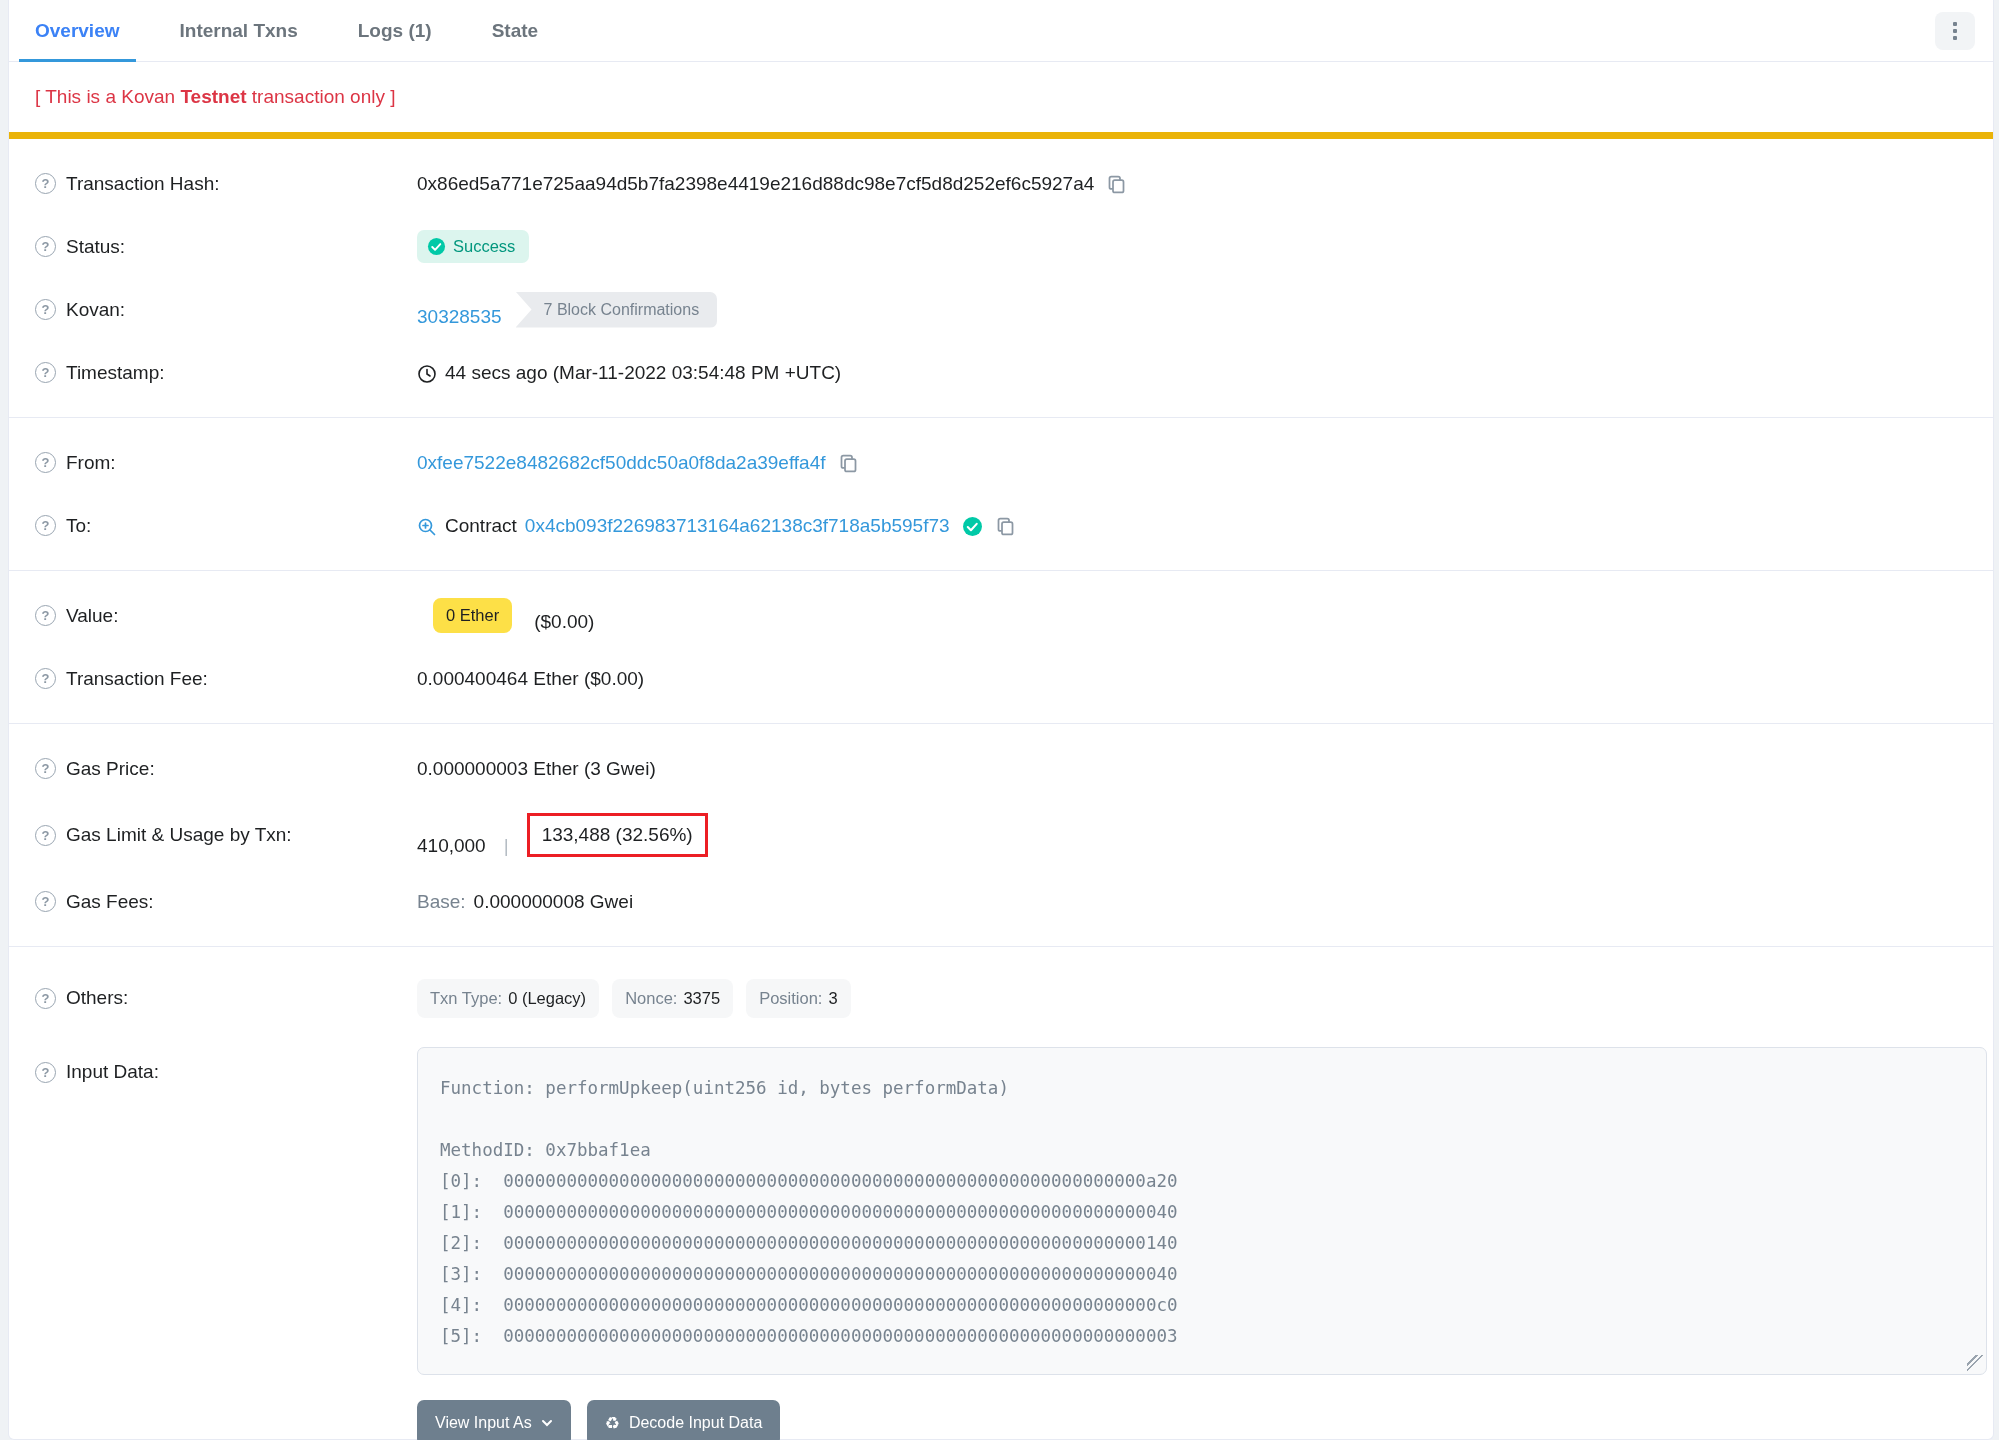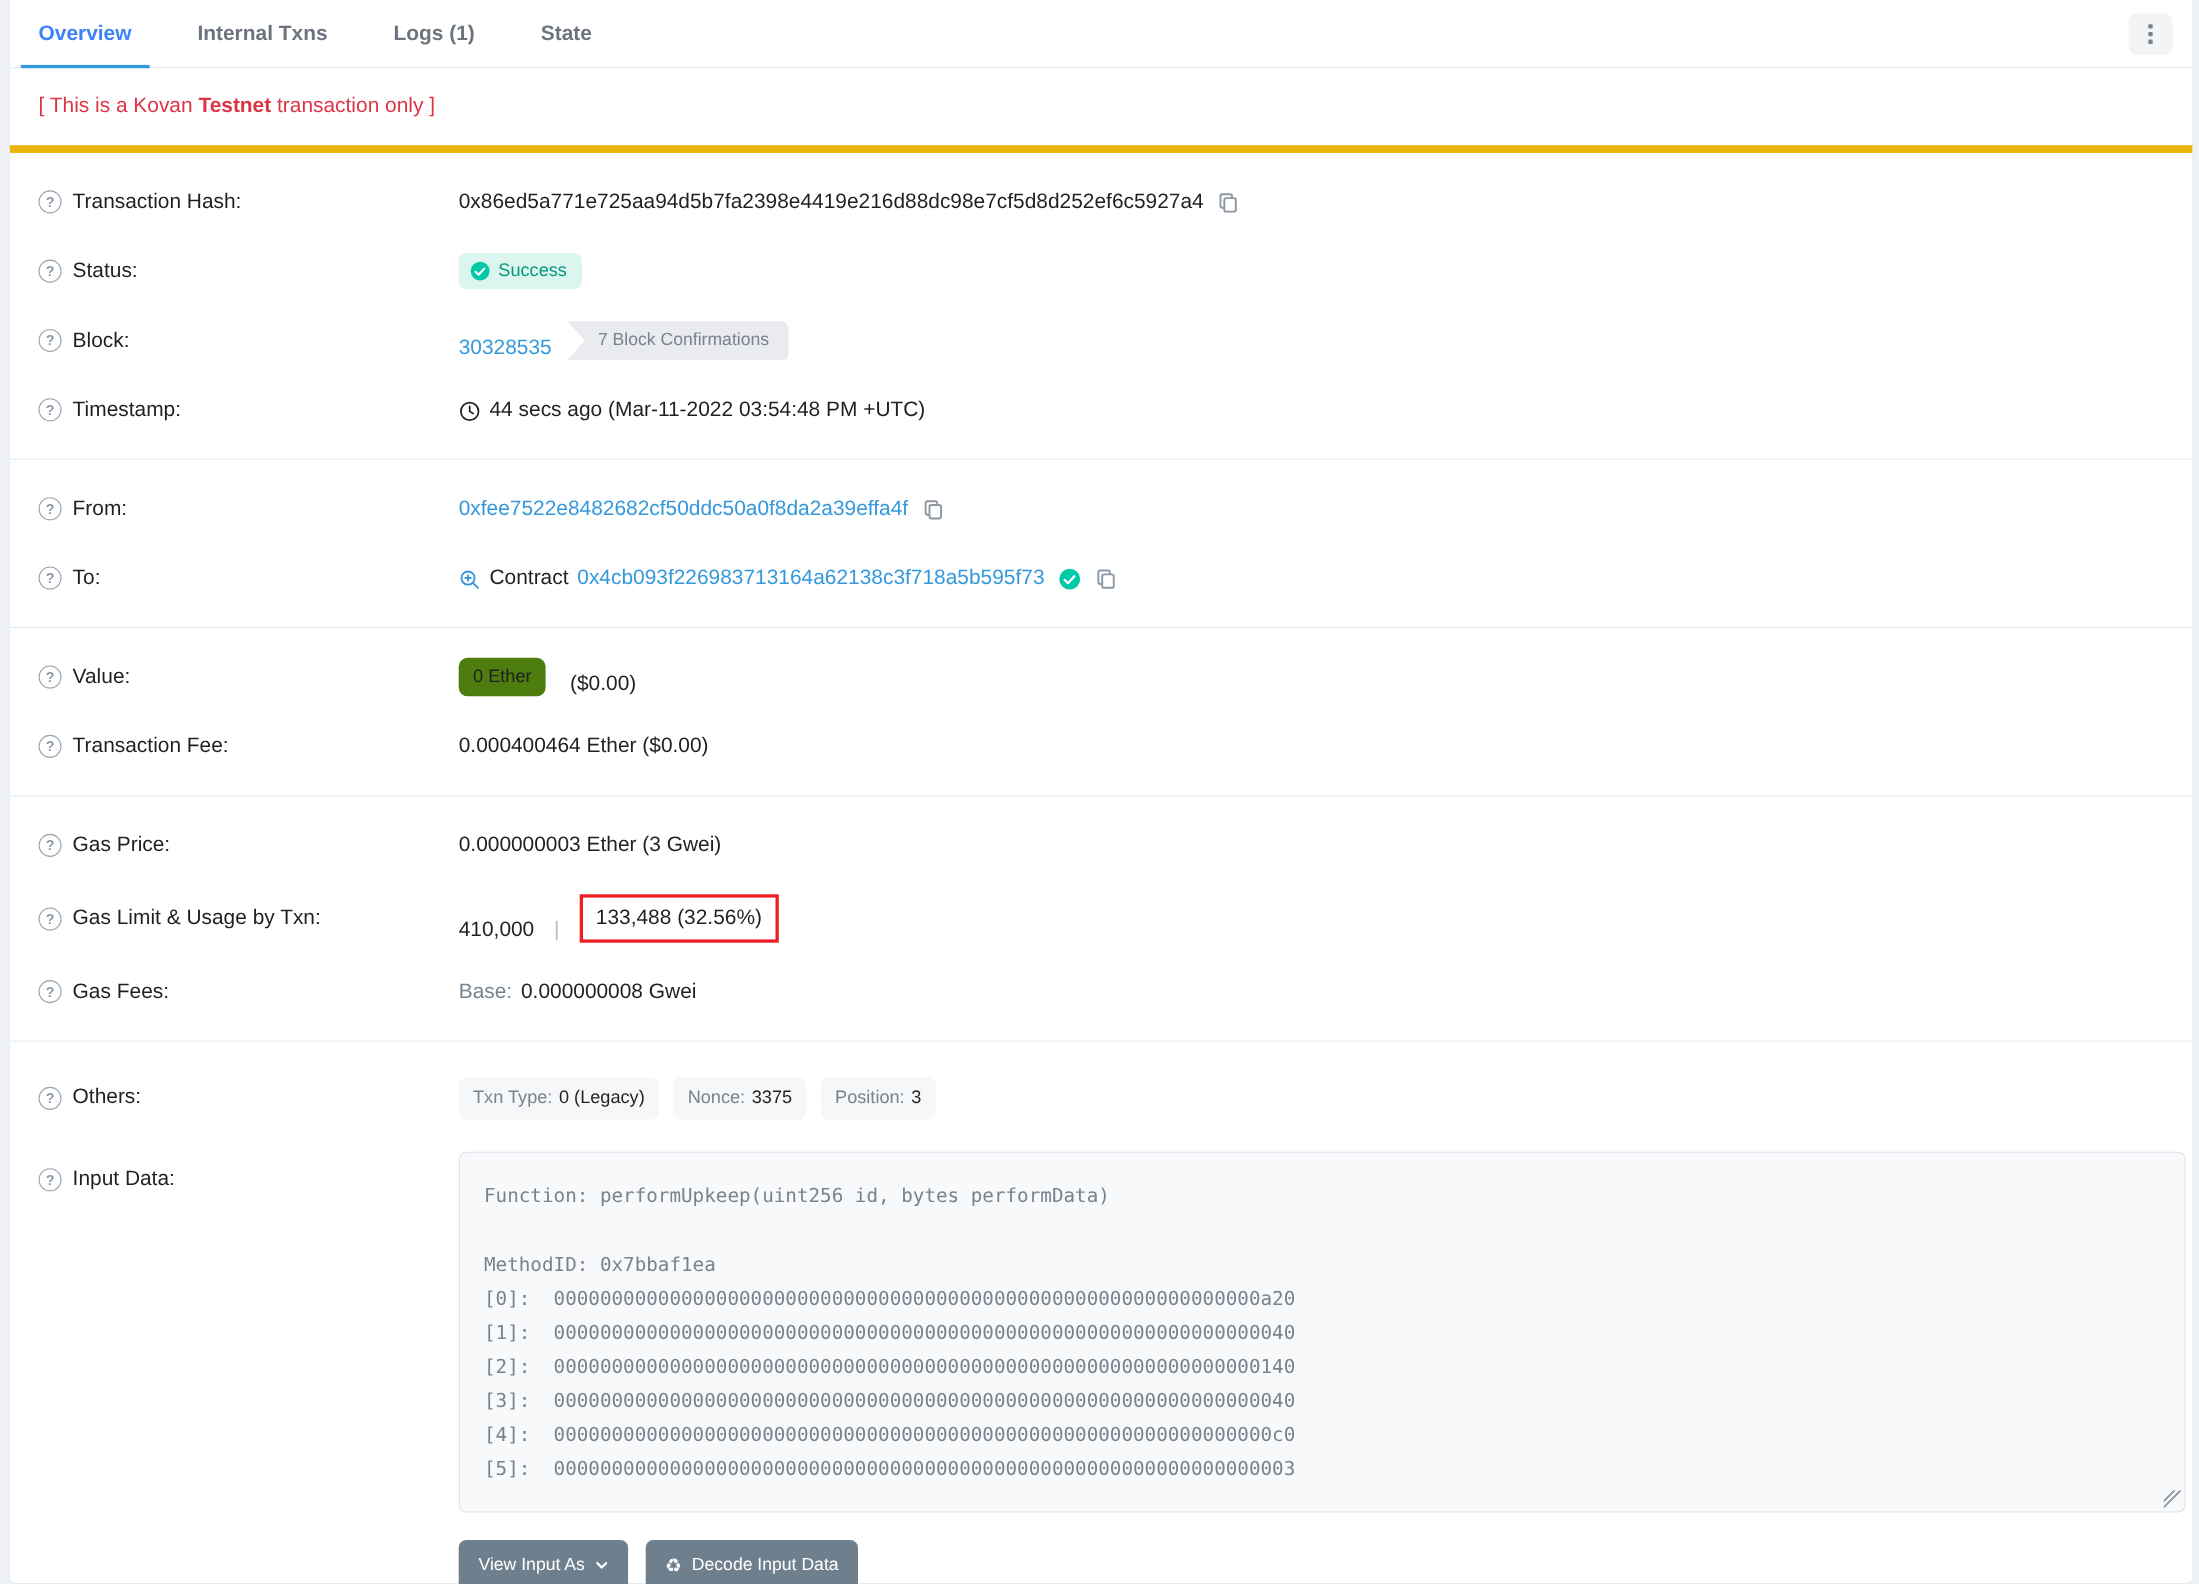--- a/index.html
+++ b/index.html
@@ -89,22 +89,22 @@
     margin-left:14px;
     background:#e9ebee; color:#77838f;
     font-size:16px; font-weight:500;
     padding:9px 18px 9px 28px;
     border-radius:0 7px 7px 0;
     clip-path:polygon(0 0, 100% 0, 100% 100%, 0 100%, 16px 50%);
   }
 
   
   .gray-badge {
-    background:#4d7c0f; border-radius:8px;
-    padding:8px 13px; font-size:16.5px; color:#1e2022;
+    background:#fde047; border-radius:8px;
+    padding:8px 13px; font-size:16.5px; color:#1e2022;margin-left:16px;
   }
   .usd-after { margin-left:22px; }
 
   
   .gas-sep { color:#b4bcc4; margin:0 18px; }
   .red-annotation {
     border:3px solid #ec1e24;
     padding:8px 12px; display:inline-flex; align-items:center;
   }
   .muted { color:#77838f; }
@@ -197,21 +197,21 @@
               <path d="M5.5 10.5l3 3 5.5-6" stroke="#fff" stroke-width="2" fill="none" stroke-linecap="round" stroke-linejoin="round"></path>
             </svg>
           <span>Success</span>
         </span>
       </div>
     </div>
 
     <div class="row">
       <div class="row-label">
         <span class="qicon">?</span>
-        <span>Block:</span>
+        <span>Kovan:</span>
       </div>
       <div class="row-value">
         <a class="link">30328535</a>
         <span class="confirm-badge">7 Block Confirmations</span>
       </div>
     </div>
 
     <div class="row">
       <div class="row-label">
         <span class="qicon">?</span>

